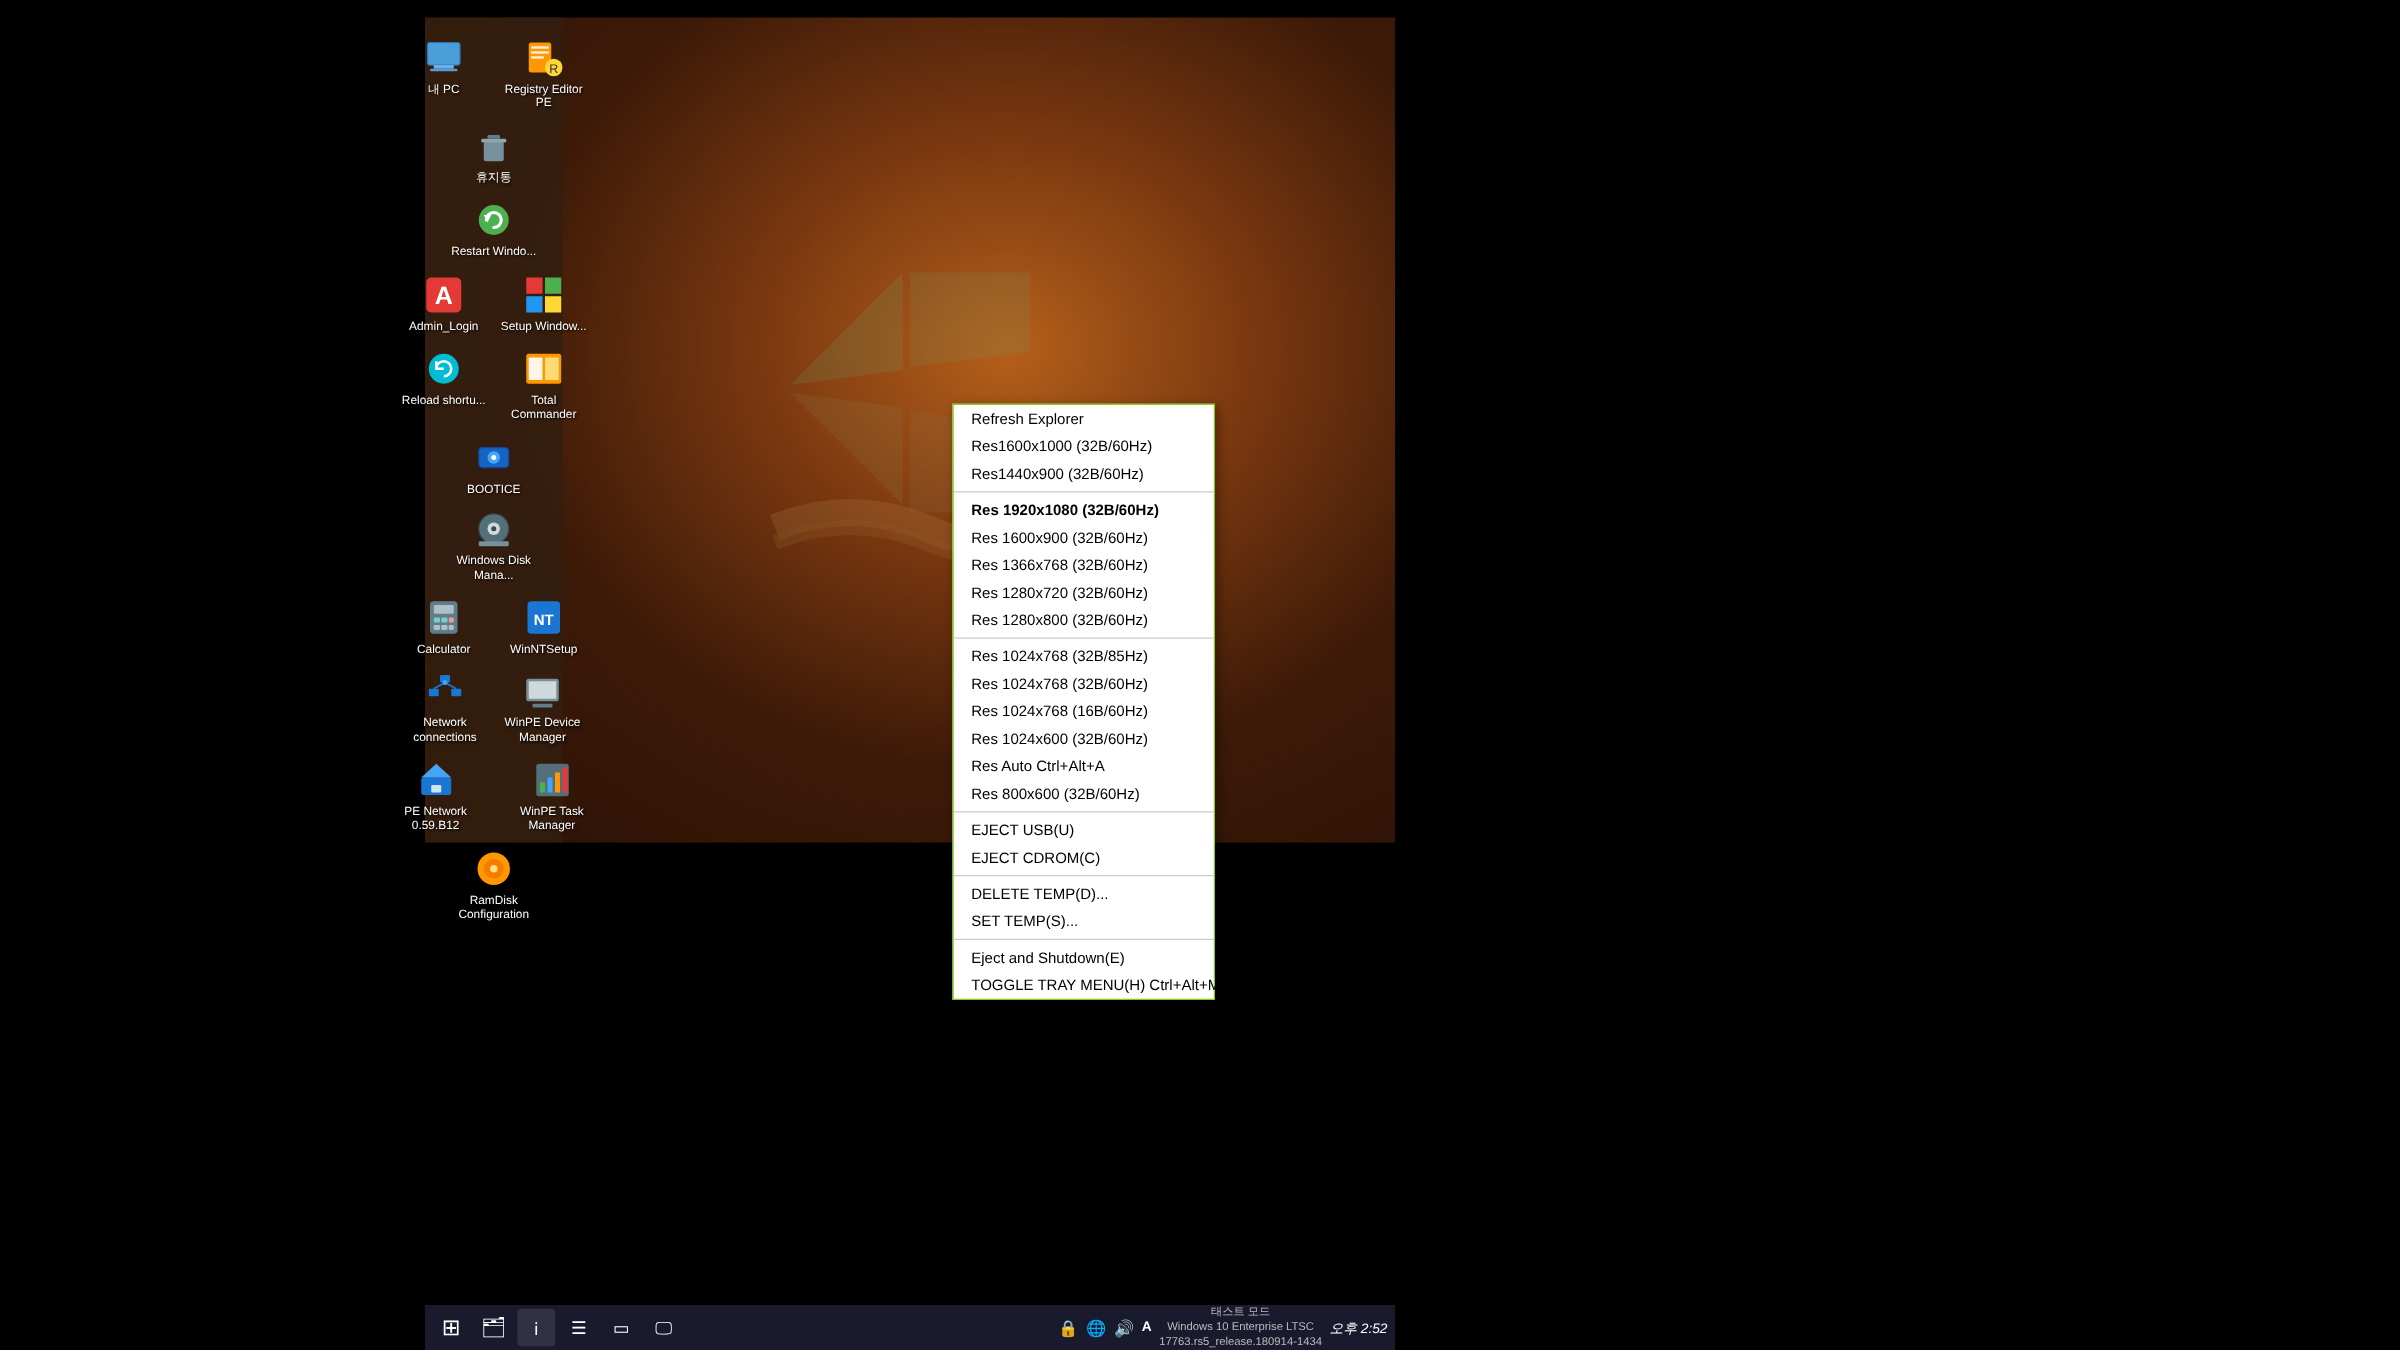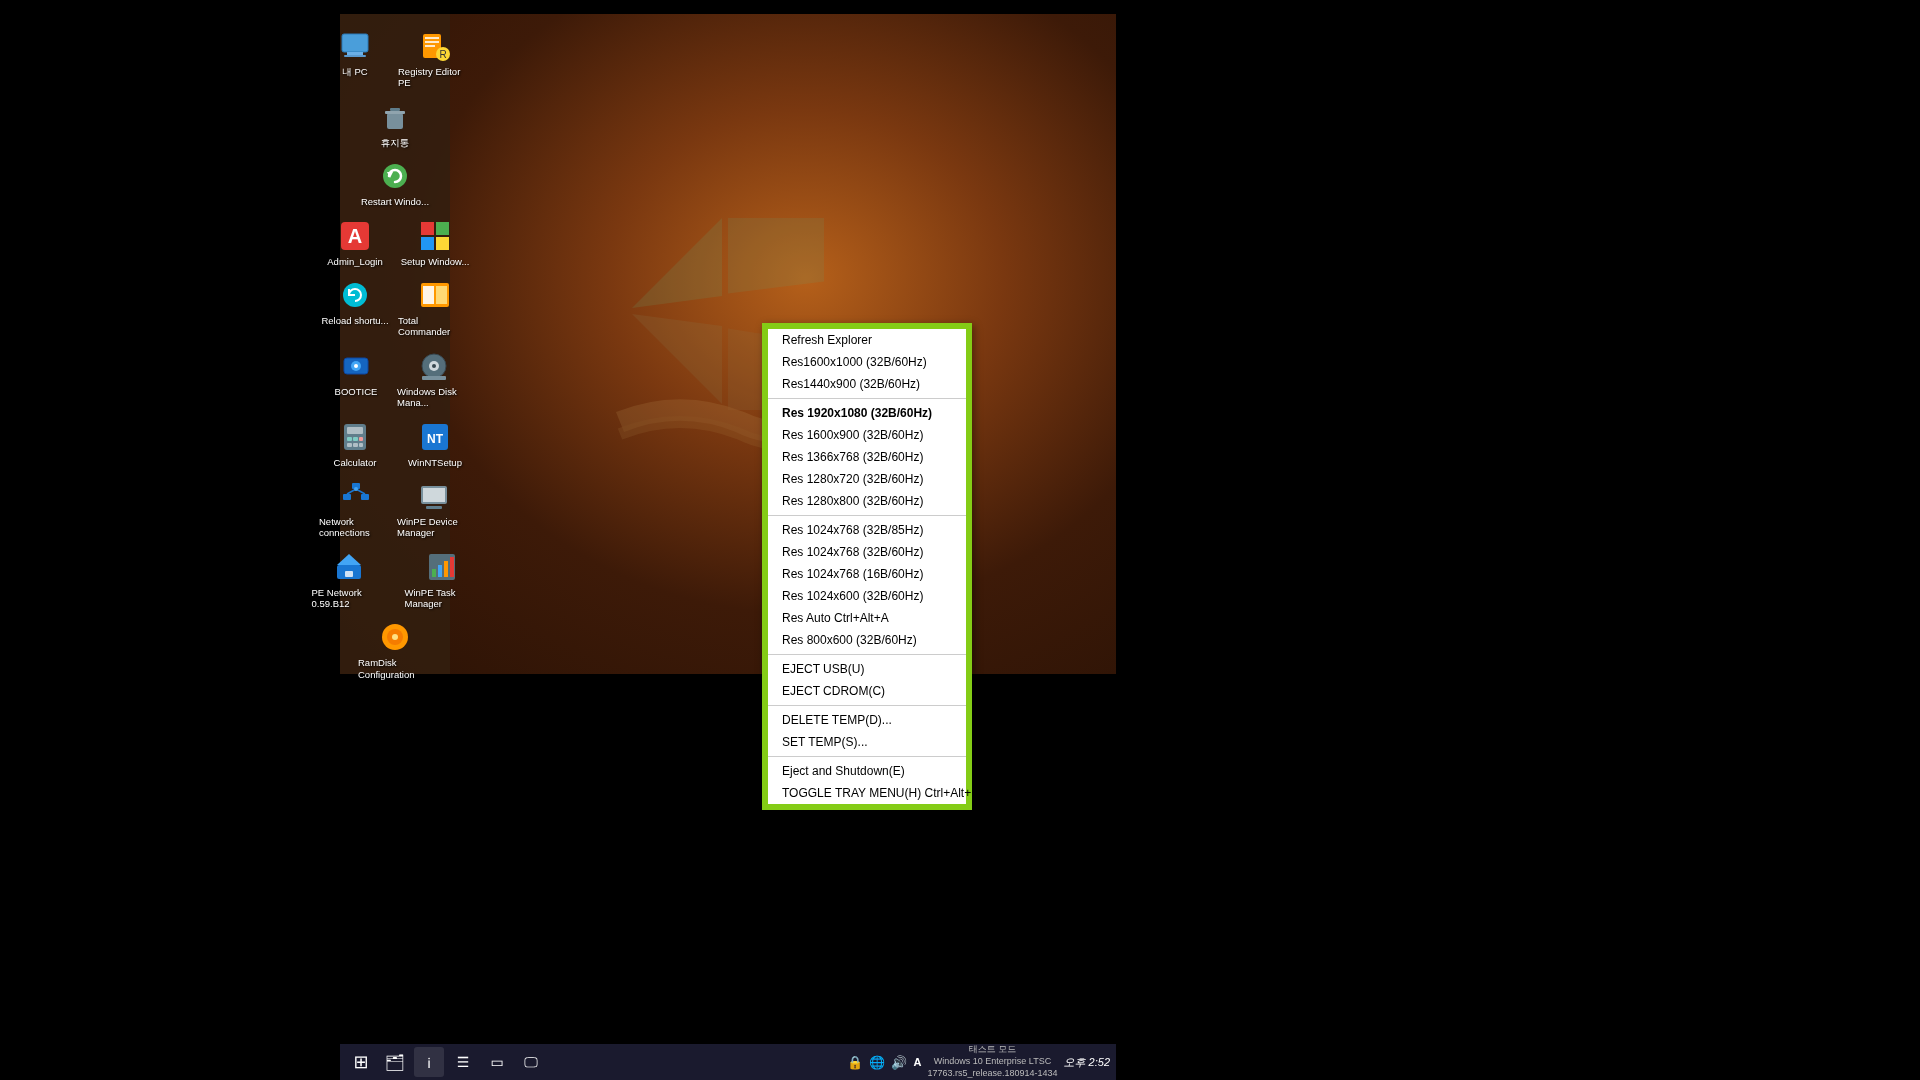--- a/index.html
+++ b/index.html
@@ -61,35 +61,35 @@
       height: 36px;
       display: flex;
       align-items: center;
       justify-content: center;
       font-size: 24px;
       margin-bottom: 2px;
     }
     .desktop-icon .icon-label {
       font-size: 9.5px;
       color: #fff;
-      text-align: left;
+      text-align: center;
       text-shadow: 1px 1px 2px #000;
       line-height: 1.2;
       max-width: 76px;
       word-wrap: break-word;
     }
 
     
     #context-menu {
       position: absolute;
       left: 762px;
       top: 323px;
       width: 210px;
       background: #fff;
-      border: 6px solid #84cc16;
+      border: 1px solid #84cc16;
       box-shadow: 2px 2px 8px rgba(0,0,0,0.4);
       z-index: 100;
       font-size: 12px;
       color: #000;
     }
     .menu-item {
       padding: 4px 14px;
       cursor: pointer;
       white-space: nowrap;
     }
@@ -291,21 +291,21 @@
         <svg width="32" height="32" viewBox="0 0 32 32">
             <rect x="2" y="4" width="28" height="24" rx="2" fill="#ff9800"></rect>
             <rect x="4" y="7" width="11" height="18" fill="#fff" opacity="0.9"></rect>
             <rect x="17" y="7" width="11" height="18" fill="#ffe082" opacity="0.9"></rect>
           </svg>
       </div>
       <div class="icon-label">Total Commander</div>
     </div>
   </div>
 
-  <div style="display:flex; gap:0;">
+  <div style="display:flex; gap:0;flex-direction:column;">
     <div class="desktop-icon">
       <div class="icon-img">
         <svg width="32" height="32" viewBox="0 0 32 32">
             <rect x="4" y="8" width="24" height="16" rx="3" fill="#1565c0" stroke="#0d47a1" stroke-width="1"></rect>
             <circle cx="16" cy="16" r="5" fill="#42a5f5"></circle>
             <circle cx="16" cy="16" r="2" fill="#fff"></circle>
           </svg>
       </div>
       <div class="icon-label">BOOTICE</div>
     </div>

